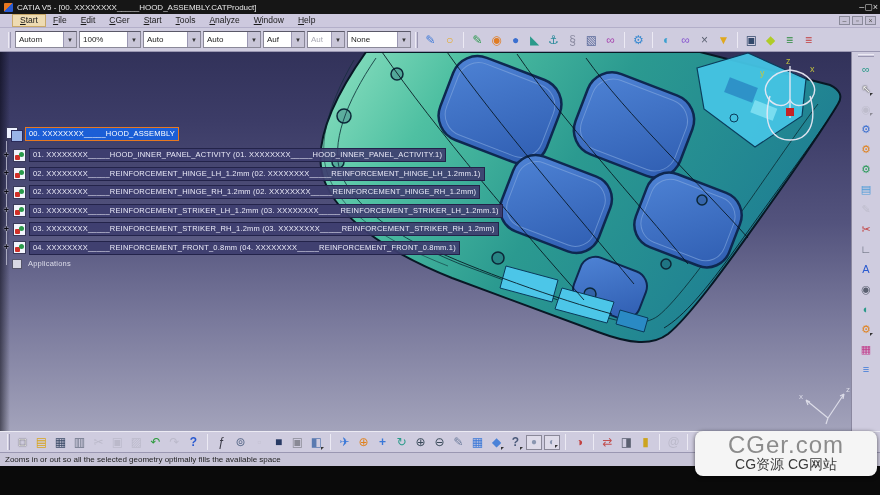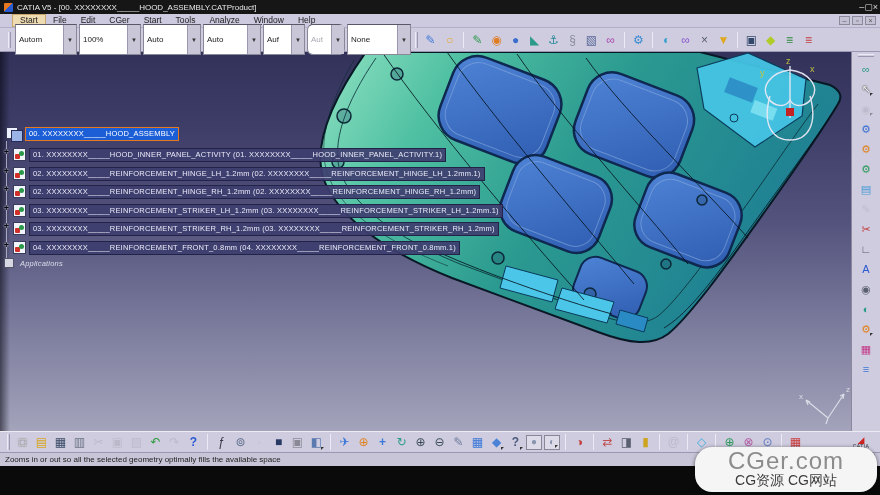--- a/index.html
+++ b/index.html
@@ -15,42 +15,42 @@
   
   .menubar{position:absolute;top:14px;left:0;width:880px;height:14px;background:#cdc9de;display:flex;align-items:center;font-size:8.5px;color:#1a1a1a;padding-left:12px;border-bottom:1px solid #b3afc9;z-index:20}
   .menu-item{padding:0 7px;line-height:13px;white-space:nowrap}
   .menu-item::first-letter{text-decoration:underline}
   .menu-item.active{background:#eedbb2;border:1px solid #c8a86a;line-height:11px}
   .mdi-controls{margin-left:auto;display:flex;gap:2px;padding-right:4px}
   .mdi-btn{width:11px;height:9px;border:1px solid #8a8a9a;background:#c4c0d4;font-size:7px;line-height:7px;text-align:center;color:#555}
 
   
   .toolbar{position:absolute;top:28px;left:0;width:880px;height:24px;background:#cfccdf;border-bottom:1px solid #9a97b2;display:flex;align-items:center;padding-left:6px;gap:2px;z-index:20}
-  .combo{height:31px;background:#fff;border:1px solid #8a8898;border-top-color:#5a5868;display:flex;align-items:center;font-size:8px;color:#222;flex:none}
+  .combo{height:17px;background:#fff;border:1px solid #8a8898;border-top-color:#5a5868;display:flex;align-items:center;font-size:8px;color:#222;flex:none}
   .combo .val{flex:1;padding-left:3px;white-space:nowrap;overflow:hidden}
   .combo .arrow{width:13px;align-self:stretch;background:#c9c6d8;border-left:1px solid #9a97b2;font-size:6px;display:flex;align-items:center;justify-content:center;color:#333}
   .combo.disabled .val{color:#a9a9b4}
 
   .icon-chip{width:17px;height:17px;display:flex;align-items:center;justify-content:center;font-size:12px;position:relative;flex:none;line-height:1}
   .icon-chip.small{width:16px;height:16px;font-size:11px}
   .icon-chip.box{border:1px solid #8a8898;background:#dedbe9;width:16px;height:15px;font-size:10px}
   .icon-chip.dis{opacity:.42}
   .icon-chip.fly::after{content:"";position:absolute;right:1px;bottom:1px;border-style:solid;border-width:0 3px 3px 0;border-color:transparent transparent #333 transparent;transform:rotate(90deg)}
   .shadowed{text-shadow:0 0 2px #444,0 0 1px #222}
   .vsep{width:1px;height:16px;background:#9a97b2;border-right:1px solid #eceaf4;margin:0 3px;flex:none}
   .grip{width:3px;height:16px;border-left:1px solid #eceaf4;border-right:1px solid #9a97b2;margin:0 2px;flex:none}
 
   
   .viewport{position:absolute;top:52px;left:0;width:851px;height:379px;overflow:hidden;background:linear-gradient(180deg,#32325a 0%,#3c3c67 18%,#53537d 45%,#7b7b9d 72%,#a3a3bb 100%)}
   .viewport::before{content:"";position:absolute;inset:0;background:linear-gradient(90deg,rgba(4,4,14,.55),rgba(4,4,14,0) 10px);pointer-events:none;z-index:5}
   svg.scene{position:absolute;inset:0}
 
   
   .tree{position:absolute;inset:0;z-index:6;font-size:7.5px}
-  .tree-row{position:absolute;display:flex;align-items:flex-start;white-space:nowrap}
+  .tree-row{position:absolute;display:flex;align-items:center;white-space:nowrap}
   .tlabel{background:rgba(62,62,111,.92);border:1px solid #23234a;color:#eaeaf8;padding:1px 3px 2px;letter-spacing:.2px}
   .tlabel.selected{background:#1b5ed6;border:1px solid #e87820;color:#fff}
   .expander{width:9px;height:9px;color:#0a0a14;font-size:9px;line-height:8px;text-align:center;font-weight:bold;text-shadow:0 0 2px #fff;margin-right:2px;flex:none}
   .part-icon{width:13px;height:13px;background:#f2f4fc;border:1px solid #3a3a5a;position:relative;margin-right:3px;flex:none}
   .part-icon::before{content:"";position:absolute;left:1px;bottom:1px;width:5px;height:5px;background:#d03028;border-radius:1px}
   .part-icon::after{content:"";position:absolute;right:1px;top:2px;width:5px;height:5px;background:#2a9a4a;border-radius:50%}
   .root-icon{width:16px;height:14px;position:relative;margin-right:3px;flex:none}
   .root-icon::before{content:"";position:absolute;left:0;top:0;width:10px;height:10px;background:#eef2ff;border:1px solid #3a3a5a}
   .root-icon::after{content:"";position:absolute;left:5px;top:3px;width:10px;height:10px;background:#9ab4e8;border:1px solid #2a2a5a}
   .app-node-icon{width:10px;height:10px;background:#d8d8e4;border:1px solid #55556a;margin-right:3px;flex:none}
@@ -68,21 +68,21 @@
 
   
   .statusbar{position:absolute;top:452px;left:0;width:880px;height:14px;background:#c8c5d8;border-top:1px solid #9a97b2;display:flex;align-items:center;font-size:8px;color:#222;padding:0 5px;z-index:8}
   .statusbar .msg{flex:1;white-space:nowrap;overflow:hidden}
   .cmd-label{margin:0 4px 0 auto;white-space:nowrap}
   .cmd-input{width:130px;height:11px;background:#fff;border:1px solid #8a8898;font-size:8px;font-family:inherit}
 
   .blackband{position:absolute;top:466px;left:0;width:880px;height:29px;background:#0a0a0a;z-index:7}
 
   
-  .watermark{position:absolute;right:3px;bottom:3px;width:182px;height:45px;background:#f5f5f5;border-radius:17px;box-shadow:0 1px 4px rgba(0,0,0,.6);text-align:center;z-index:30;overflow:hidden}
+  .watermark{position:absolute;right:3px;bottom:19px;width:182px;height:45px;background:#f5f5f5;border-radius:8px;box-shadow:0 1px 4px rgba(0,0,0,.6);text-align:center;z-index:30;overflow:hidden}
   .wm-title{font-size:24px;color:#8c8c8c;line-height:27px;letter-spacing:1px}
   .wm-sub{font-size:14px;color:#3c3c3c;line-height:13px}
 </style>
 </head>
 <body>
 
 <div class="titlebar">
   <span class="app-logo"></span>
   <span class="title">CATIA V5 - [00. XXXXXXXX_____HOOD_ASSEMBLY.CATProduct]</span>
   <span id="win-controls"><span class="win-btn">–</span><span class="win-btn">▢</span><span class="win-btn">×</span></span>
@@ -120,21 +120,21 @@
       <span class="arrow">▼</span>
     </span>
     <span class="combo" style="width: 58px;">
       <span class="val">Auto</span>
       <span class="arrow">▼</span>
     </span>
     <span class="combo" style="width: 42px;">
       <span class="val">Auf</span>
       <span class="arrow">▼</span>
     </span>
-    <span class="combo disabled" style="width: 38px; border-radius: 6px;">
+    <span class="combo disabled" style="width: 38px;">
       <span class="val">Aut</span>
       <span class="arrow">▼</span>
     </span>
     <span class="combo" style="width: 64px;">
       <span class="val">None</span>
       <span class="arrow">▼</span>
     </span>
     <span class="grip"></span>
     <span class="icon-chip" style="color: rgb(58, 120, 216);">✎</span>
     <span class="icon-chip" style="color: rgb(232, 168, 30);">○</span>
@@ -286,21 +286,21 @@
       <div class="tree-row" style="left: 2px; top: 170px;">
         <span class="expander">+</span>
         <span class="part-icon"></span>
         <span class="tlabel">03. XXXXXXXX_____REINFORCEMENT_STRIKER_RH_1.2mm (03. XXXXXXXX_____REINFORCEMENT_STRIKER_RH_1.2mm)</span>
       </div>
       <div class="tree-row" style="left: 2px; top: 188.5px;">
         <span class="expander">+</span>
         <span class="part-icon"></span>
         <span class="tlabel">04. XXXXXXXX_____REINFORCEMENT_FRONT_0.8mm (04. XXXXXXXX_____REINFORCEMENT_FRONT_0.8mm.1)</span>
       </div>
-      <div class="tree-row" style="left: 4px; top: 206px; font-style: italic;">
+      <div class="tree-row" style="left: 12px; top: 206px;">
         <span class="app-node-icon"></span>
         <span class="tlabel" style="background: transparent; border: none; color: rgb(221, 221, 234);">Applications</span>
       </div>
     </div>
 </div>
 
 <div class="right-toolbar" id="right-toolbar">
   <div class="hgrip"></div>
 <span class="icon-chip small" style="color: rgb(42, 154, 138);">∞</span>
     <span class="icon-chip small fly shadowed" style="color: rgb(245, 245, 245);">↖</span>

